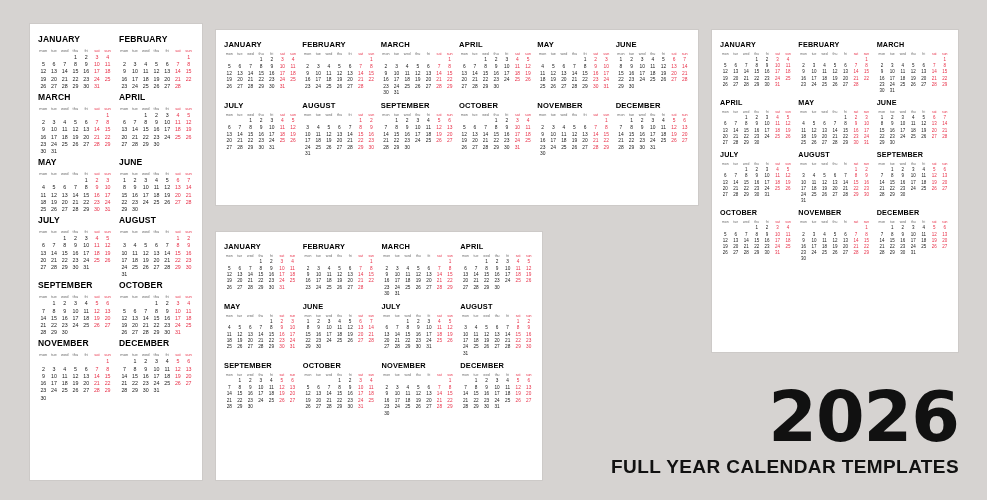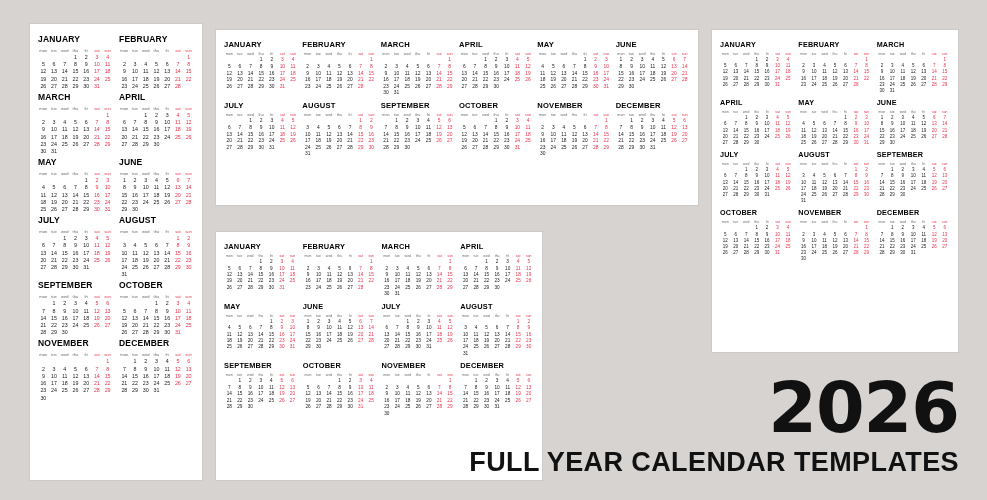--- a/index.html
+++ b/index.html
@@ -91,21 +91,21 @@
     font-family: "DejaVu Sans", sans-serif;
     font-weight: bold;
     font-size: 70px;
     line-height: 0.88;
     letter-spacing: -1px;
     color: #111111;
   }
   #subtitle-text {
     font-family: "Liberation Sans", sans-serif;
     font-weight: bold;
-    font-size: 27px;
+    font-size: 19px;
     letter-spacing: .4px;
     color: #111111;
     margin-top: 7px;
   }
 </style>
 </head>
 <body>
 
 <div class="sheet" id="sheet-2col">
   <div class="grid g2">

